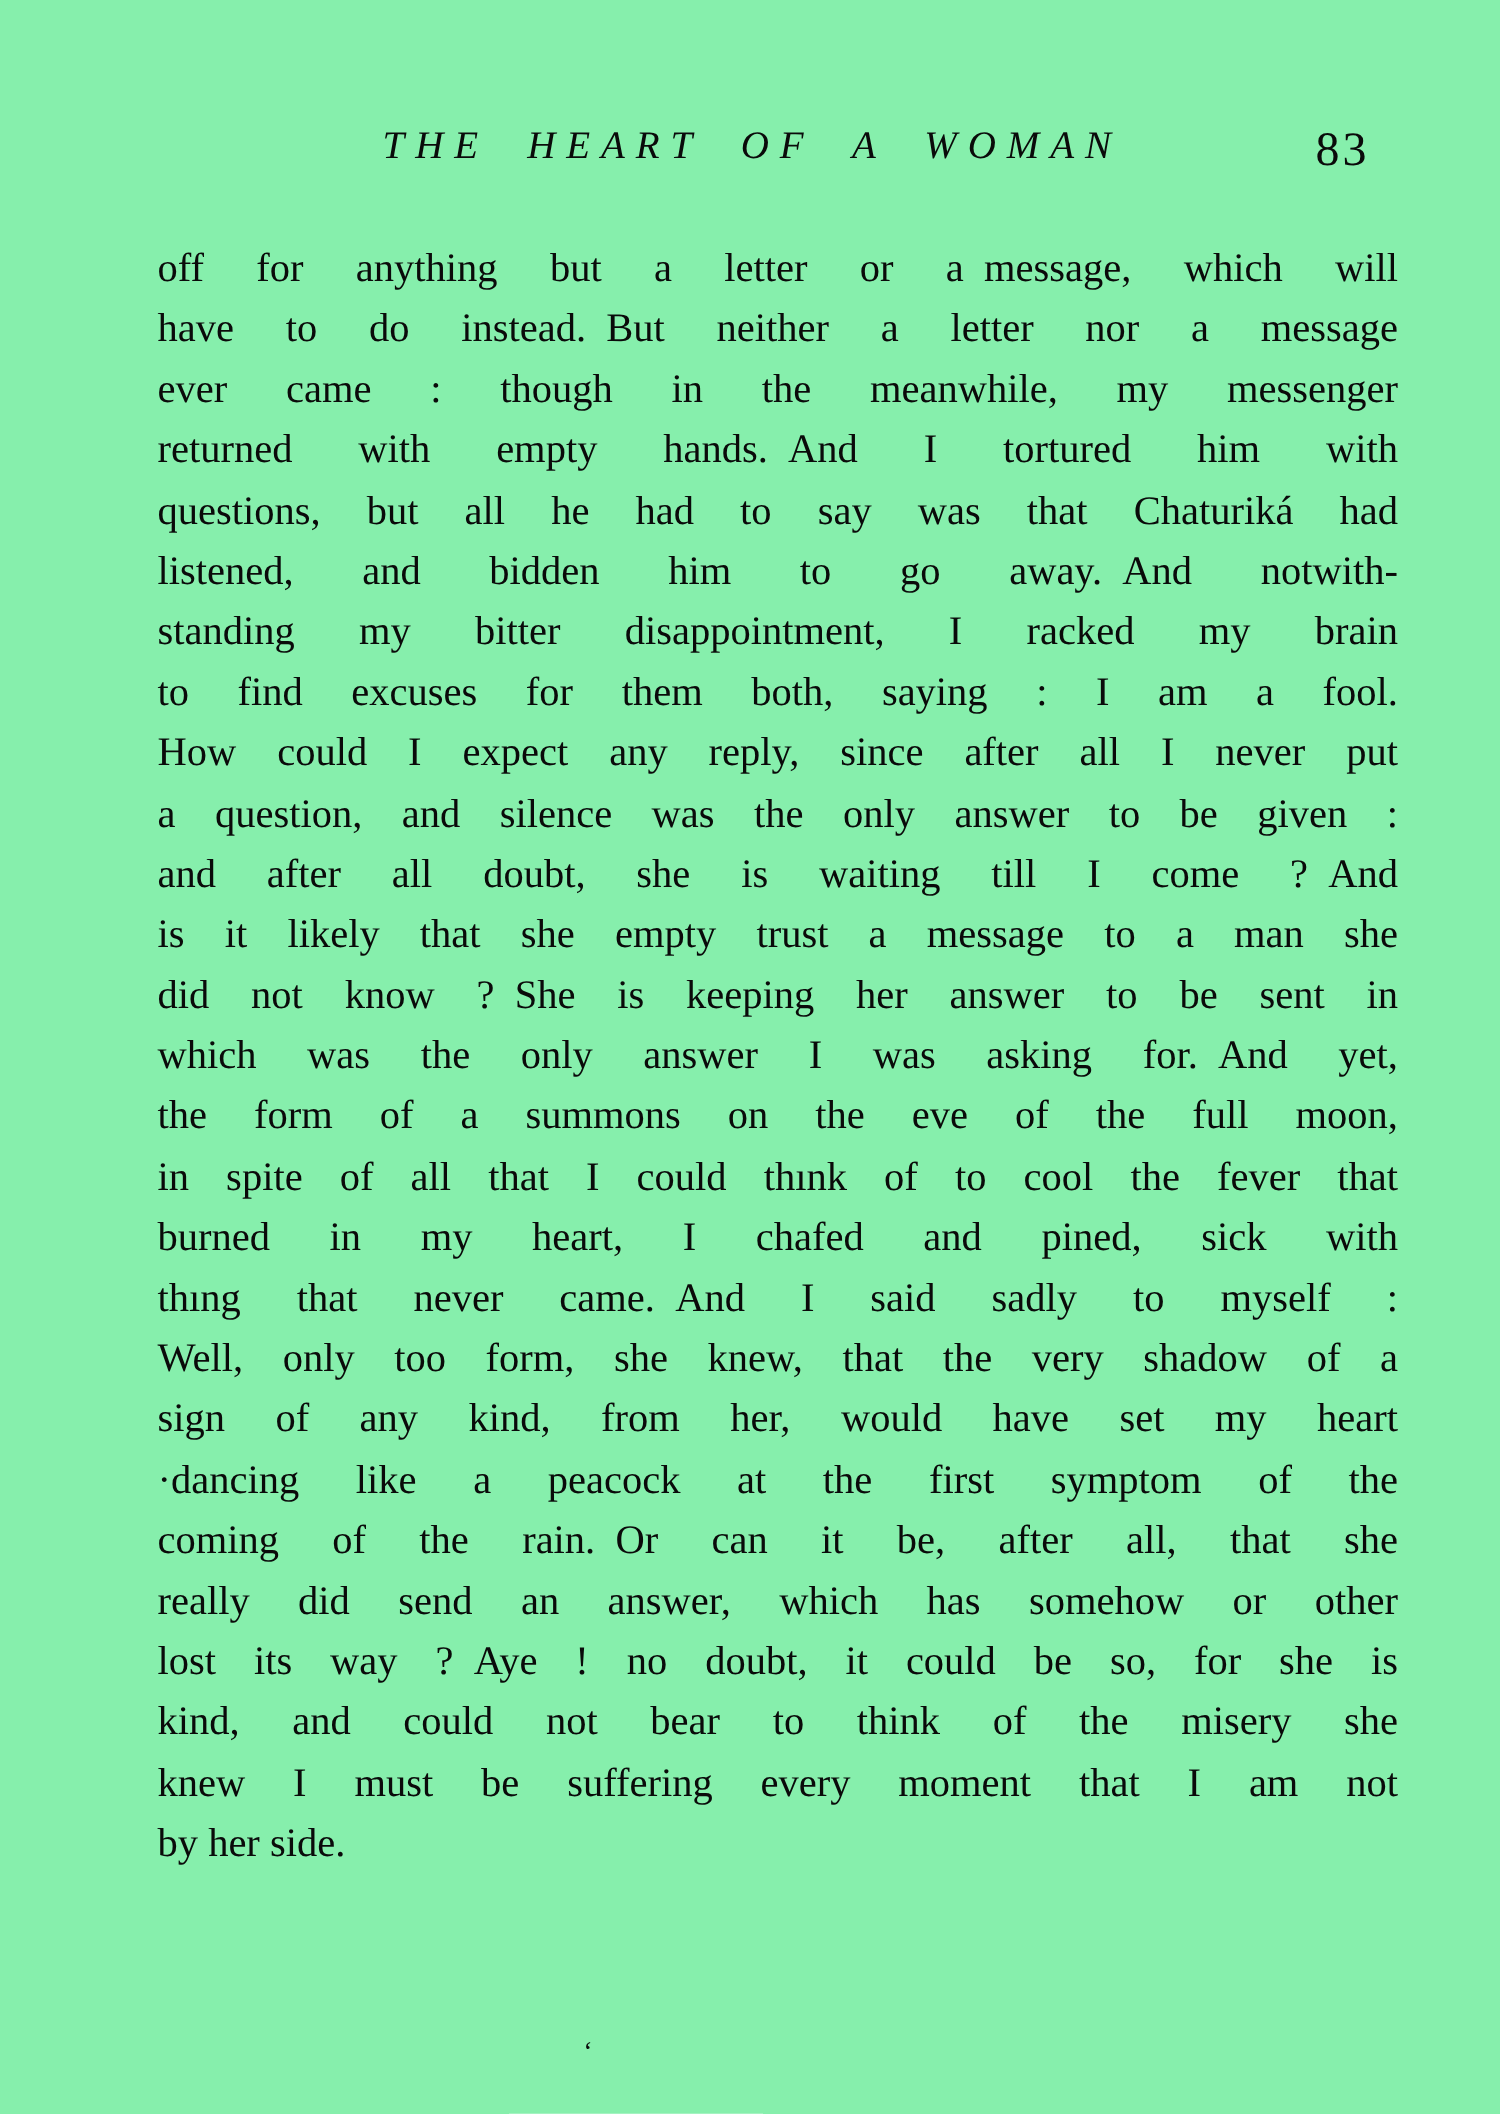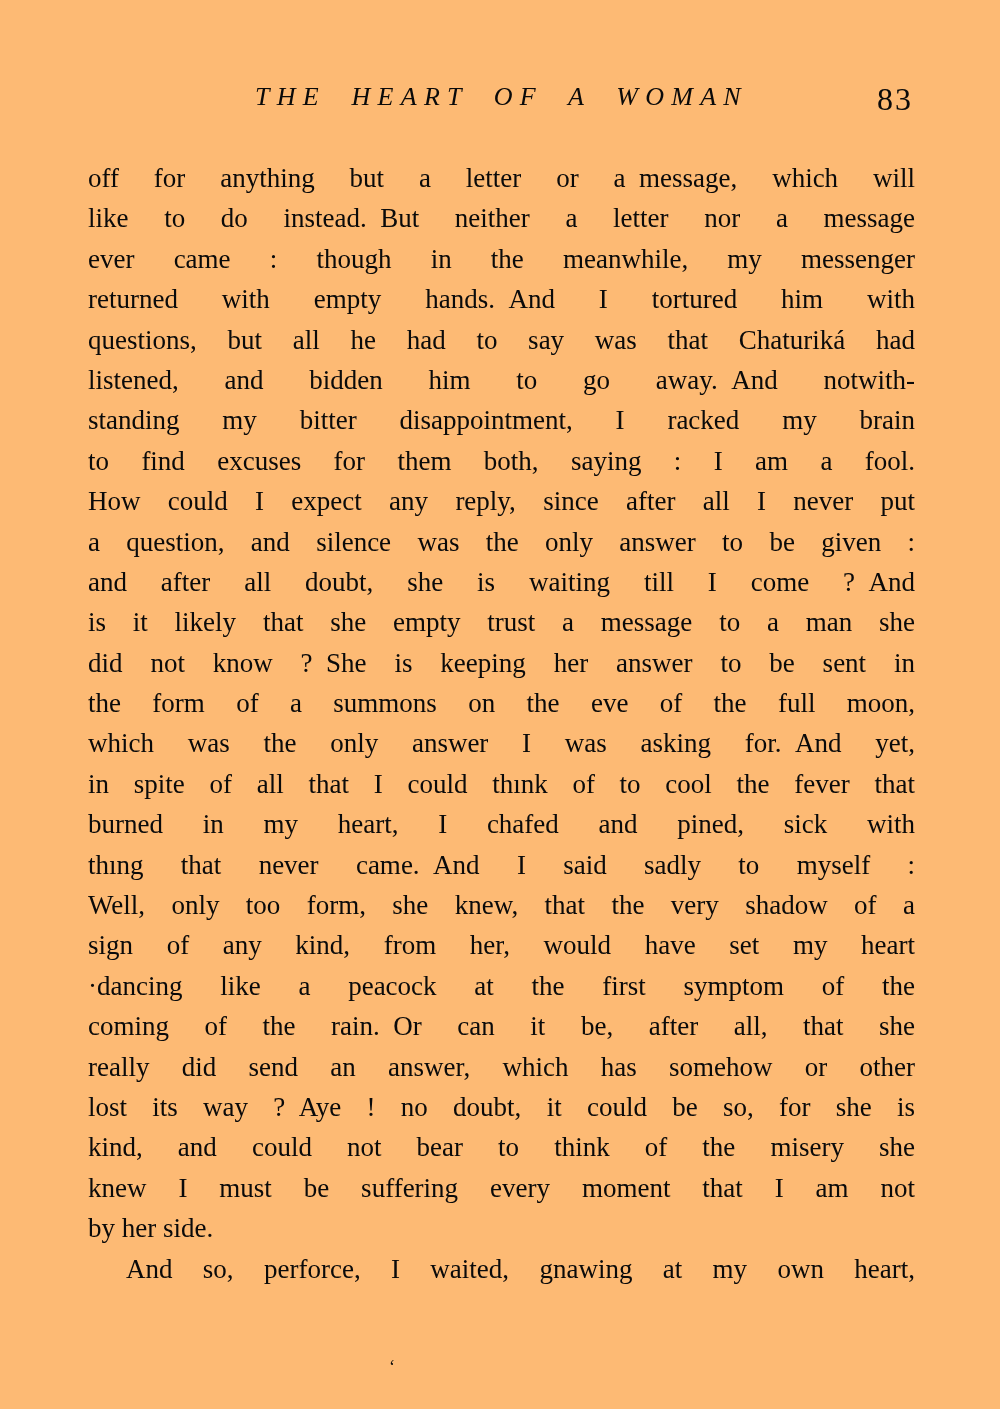--- a/index.html
+++ b/index.html
@@ -5,21 +5,21 @@
   html, body { margin: 0; padding: 0; }
   body {
     width: 1000px; height: 1409px;
     background: #ffffff;
     font-family: "Liberation Serif", serif;
     color: #0a0a0a;
   }
   .page {
     position: relative;
     width: 1000px; height: 1409px;
-    background: #fdba74;
+    background: #86efac;
     overflow: hidden;
   }
   .running-head {
     position: absolute;
     top: 82px; left: 88px; width: 827px;
     height: 34px;
   }
   .head-title {
     display: block;
     text-align: center;
@@ -31,21 +31,21 @@
   }
   .page-number {
     position: absolute;
     right: 2px; top: -1px;
     font-size: 32px;
     letter-spacing: 2px;
     font-style: normal;
   }
   .body-text {
     position: absolute;
-    top: 158px; left: 88px; width: 827px;
+    top: 158px; left: 105px; width: 827px;
   }
   .line {
     height: 40.4px;
     line-height: 40.4px;
     font-size: 27px;
     text-align: justify;
     text-align-last: justify;
     text-justify: inter-word;
     overflow: visible;
   }
@@ -68,44 +68,43 @@
 
 <div class="page">
 
   <div class="running-head">
     <span class="head-title">THE HEART OF A WOMAN</span>
     <span class="page-number">83</span>
   </div>
 
   <div class="body-text">
     <div class="line">off for anything but a letter or a message, which will</div>
-    <div class="line">like to do instead. But neither a letter nor a message</div>
+    <div class="line">have to do instead. But neither a letter nor a message</div>
     <div class="line">ever came : though in the meanwhile, my messenger</div>
     <div class="line">returned with empty hands. And I tortured him with</div>
     <div class="line">questions, but all he had to say was that Chaturiká had</div>
     <div class="line">listened, and bidden him to go away. And notwith-</div>
     <div class="line">standing my bitter disappointment, I racked my brain</div>
     <div class="line">to find excuses for them both, saying : I am a fool.</div>
     <div class="line">How could I expect any reply, since after all I never put</div>
     <div class="line">a question, and silence was the only answer to be given :</div>
     <div class="line">and after all doubt, she is waiting till I come ? And</div>
     <div class="line">is it likely that she empty trust a message to a man she</div>
     <div class="line">did not know ? She is keeping her answer to be sent in</div>
+    <div class="line">which was the only answer I was asking for. And yet,</div>
     <div class="line">the form of a summons on the eve of the full moon,</div>
-    <div class="line">which was the only answer I was asking for. And yet,</div>
     <div class="line">in spite of all that I could thınk of to cool the fever that</div>
     <div class="line">burned in my heart, I chafed and pined, sick with</div>
     <div class="line">thıng that never came. And I said sadly to myself :</div>
     <div class="line">Well, only too form, she knew, that the very shadow of a</div>
     <div class="line">sign of any kind, from her, would have set my heart</div>
     <div class="line">·dancing like a peacock at the first symptom of the</div>
     <div class="line">coming of the rain. Or can it be, after all, that she</div>
     <div class="line">really did send an answer, which has somehow or other</div>
     <div class="line">lost its way ? Aye ! no doubt, it could be so, for she is</div>
     <div class="line">kind, and could not bear to think of the misery she</div>
     <div class="line">knew I must be suffering every moment that I am not</div>
     <div class="line flush">by her side.</div>
-    <div class="line indent">And so, perforce, I waited, gnawing at my own heart,</div>
   </div>
 
   <span class="ink-speck">ʻ</span>
 
 </div>
 
 </body></html>

